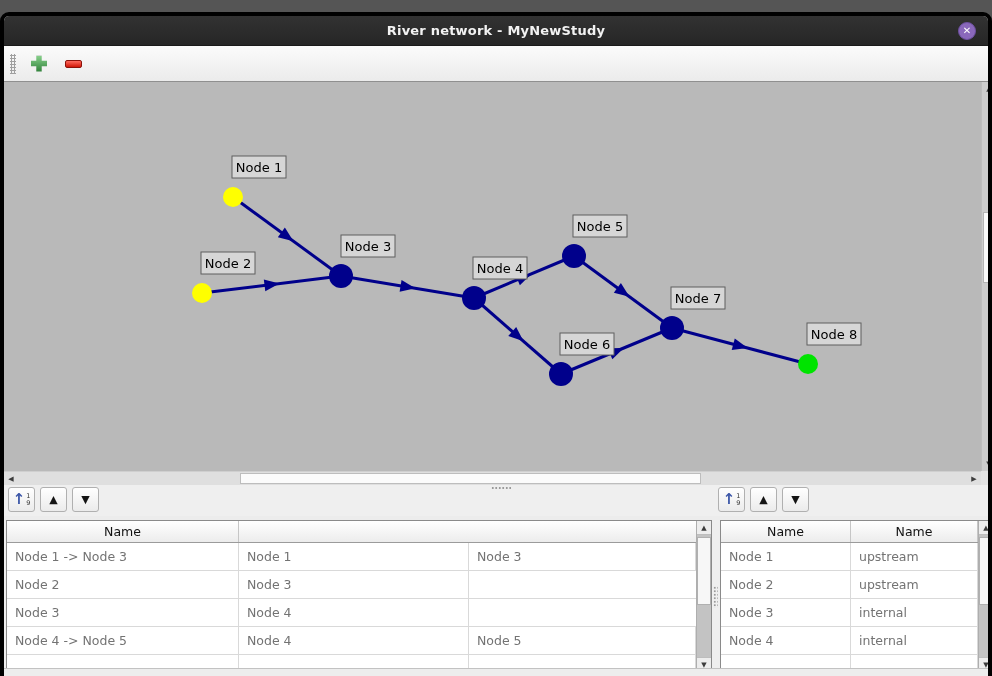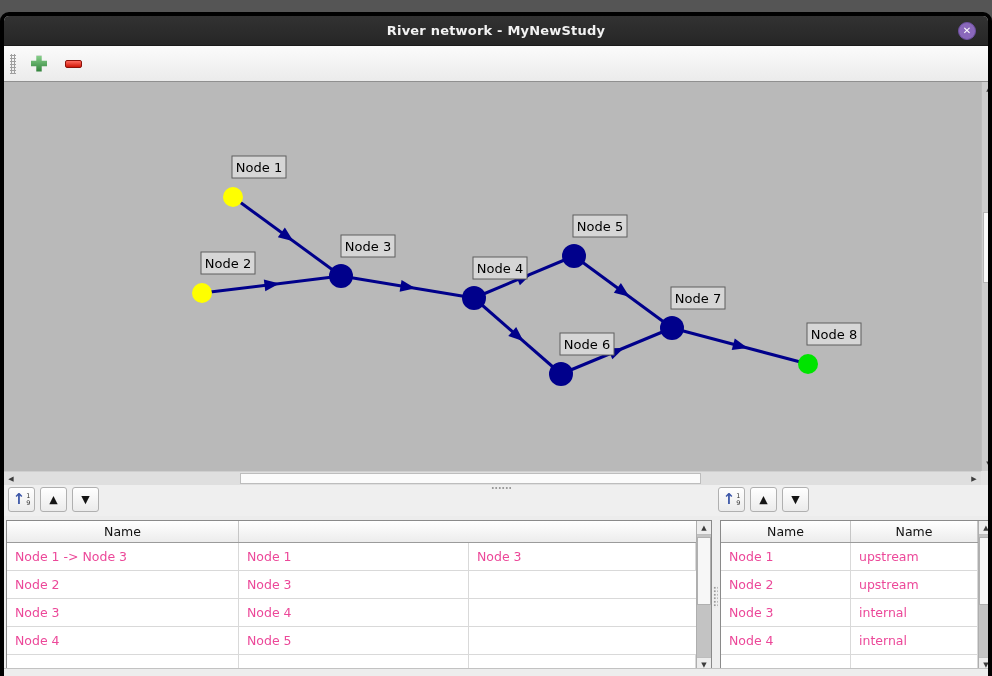--- a/index.html
+++ b/index.html
@@ -114,21 +114,21 @@
     border-bottom:1px solid #9b9b9b;
   }
   .tr.head .td {
     display:flex; align-items:center; justify-content:center;
     font-size:12.5px; color:#111; border-right:1px solid #c6c6c6;
   }
   .tr.body { height:28px; border-bottom:1px solid #d9d9d9; }
   .tr.body.partial { height:14px; border-bottom:none; }
   .tr.body .td {
     display:flex; align-items:center; padding-left:8px;
-    font-size:12.5px; color:#ec4899; border-right:1px solid #d9d9d9;
+    font-size:12.5px; color:#737373; border-right:1px solid #d9d9d9;
     white-space:nowrap; overflow:hidden;
   }
   .tbl-scroll {
     position:absolute; right:0; top:0; bottom:0; width:15px;
     background:#c3c3c3; border-left:1px solid #aeaeae;
     display:flex; flex-direction:column;
   }
   .tbl-scroll .sb-btn { height:14px; background:#ededed; border-bottom:1px solid #bdbdbd; }
   .tbl-scroll .sb-btn.bottom { border-bottom:none; border-top:1px solid #bdbdbd; }
   .tbl-scroll .track { flex:1; position:relative; }
@@ -280,20 +280,21 @@
           </div>
           <div class="tr body">
             <div class="td">Node 2</div>
             <div class="td">Node 3</div>
           </div>
           <div class="tr body">
             <div class="td">Node 3</div>
             <div class="td">Node 4</div>
           </div>
           <div class="tr body">
+            <div class="td">Node 4 -&gt; Node 5</div>
             <div class="td">Node 4</div>
             <div class="td">Node 5</div>
           </div>
           <div class="tr body partial">
             <div class="td"></div>
             <div class="td"></div>
             <div class="td"></div>
           </div>
         </div>
       <div class="tbl-scroll">

